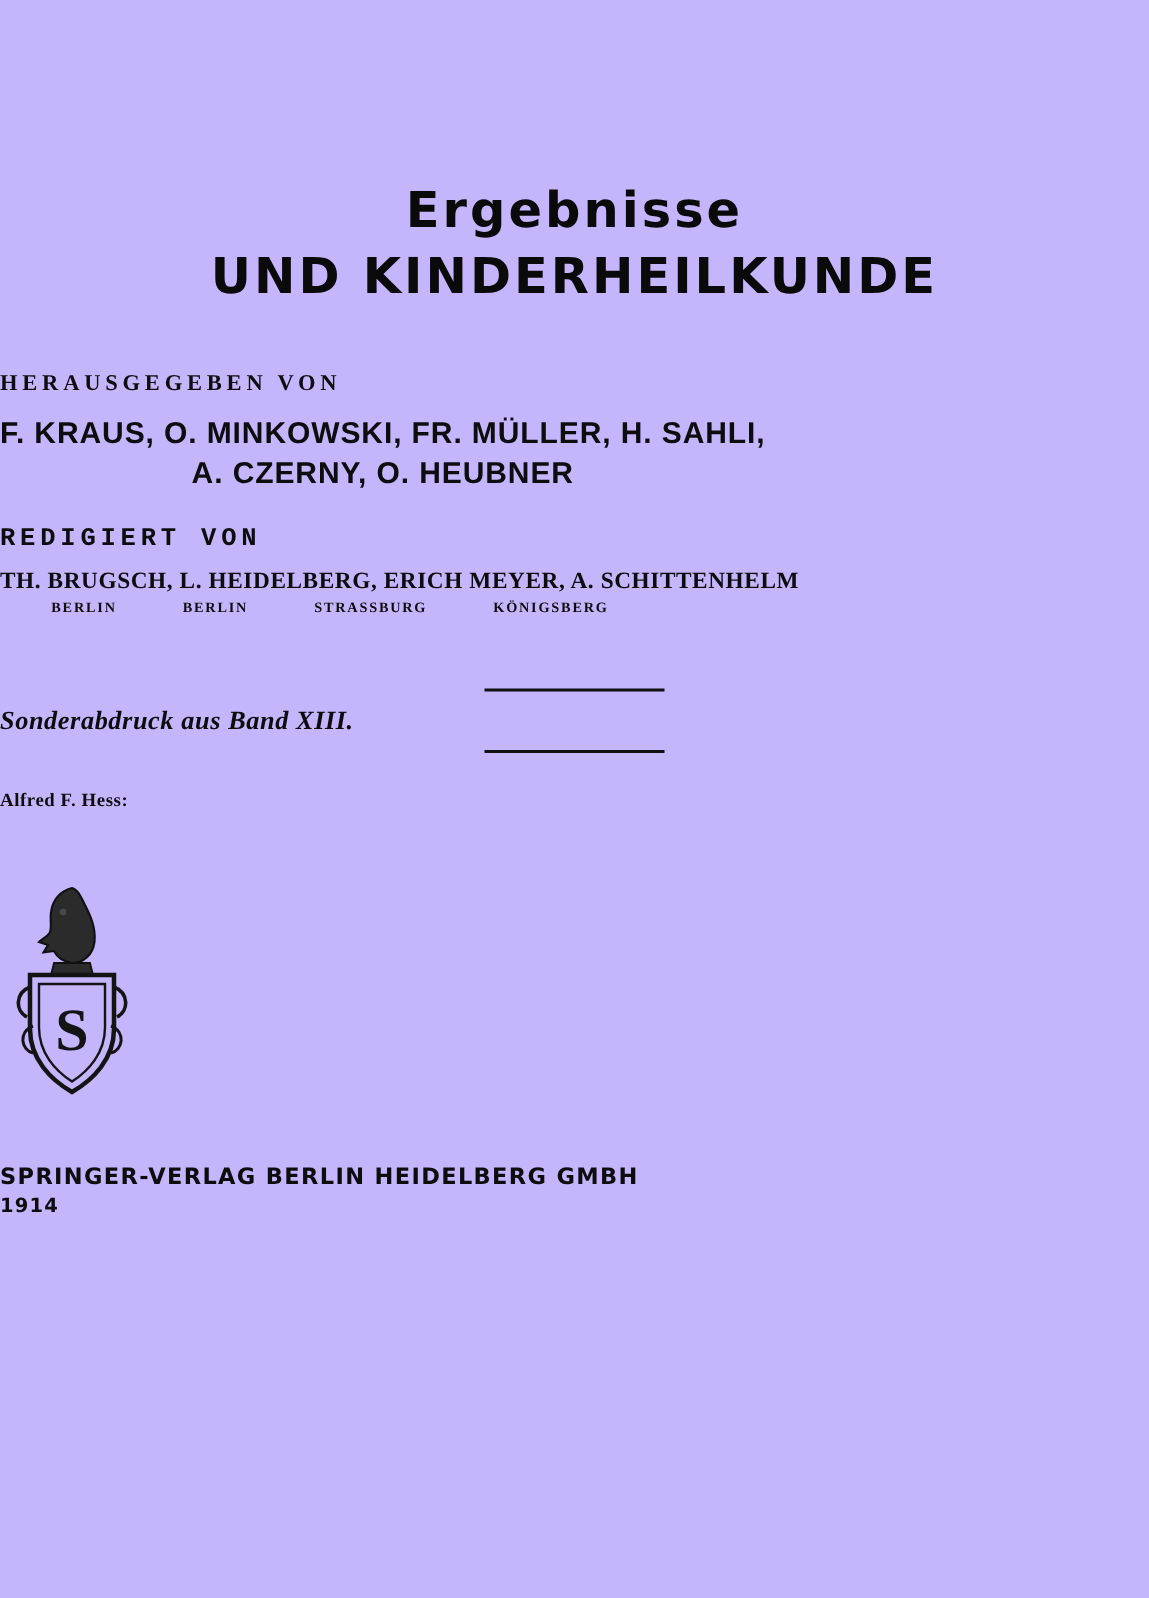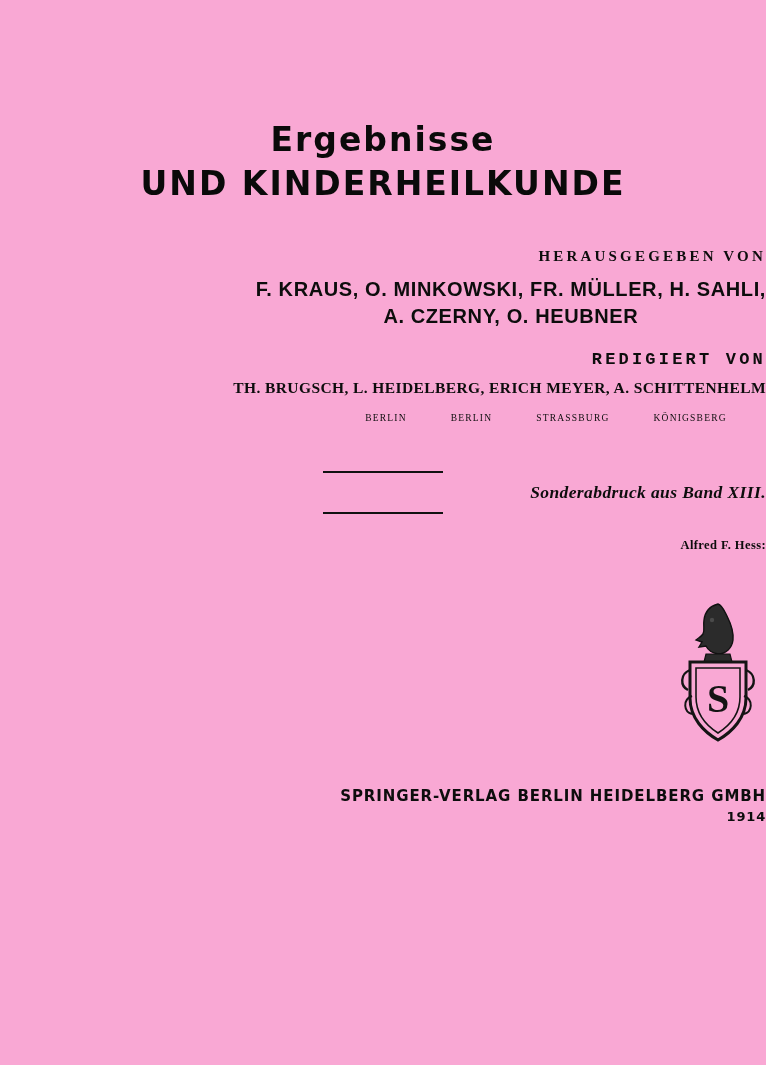--- a/index.html
+++ b/index.html
@@ -11,26 +11,26 @@
     width: 766px;
     height: 1065px;
     overflow: hidden;
     font-family: "Liberation Sans", sans-serif;
   }
 
   .page {
     position: relative;
     width: 766px;
     height: 1065px;
-    background: #f9a8d4;
+    background: #c4b5fd;
     color: #0d0d0d;
     box-sizing: border-box;
     display: flex;
     flex-direction: column;
-    align-items: flex-end;
+    align-items: flex-start;
   }
 
   
   .title-block {
     width: 100%;
     text-align: center;
     margin-top: 118px;
   }
   .title-line {
     font-family: "DejaVu Sans", sans-serif;
@@ -71,29 +71,30 @@
   }
   .redactors {
     margin-top: 10px;
     font-family: "Liberation Serif", serif;
     font-weight: bold;
     font-size: 15.5px;
     letter-spacing: 0.4px;
     text-align: center;
   }
   .cities {
-    margin-top: 16px;
+    margin-top: 4px;
     font-family: "Liberation Serif", serif;
     font-size: 9.5px;
     letter-spacing: 1.2px;
     text-align: center;
     display: flex;
     justify-content: center;
     gap: 44px;
     width: 440px;
+    font-weight: bold;
   }
   .cities span { display: inline-block; }
 
   
   .rule {
     width: 120px;
     height: 2px;
     background: #111;
     margin: 0 auto;
   }

